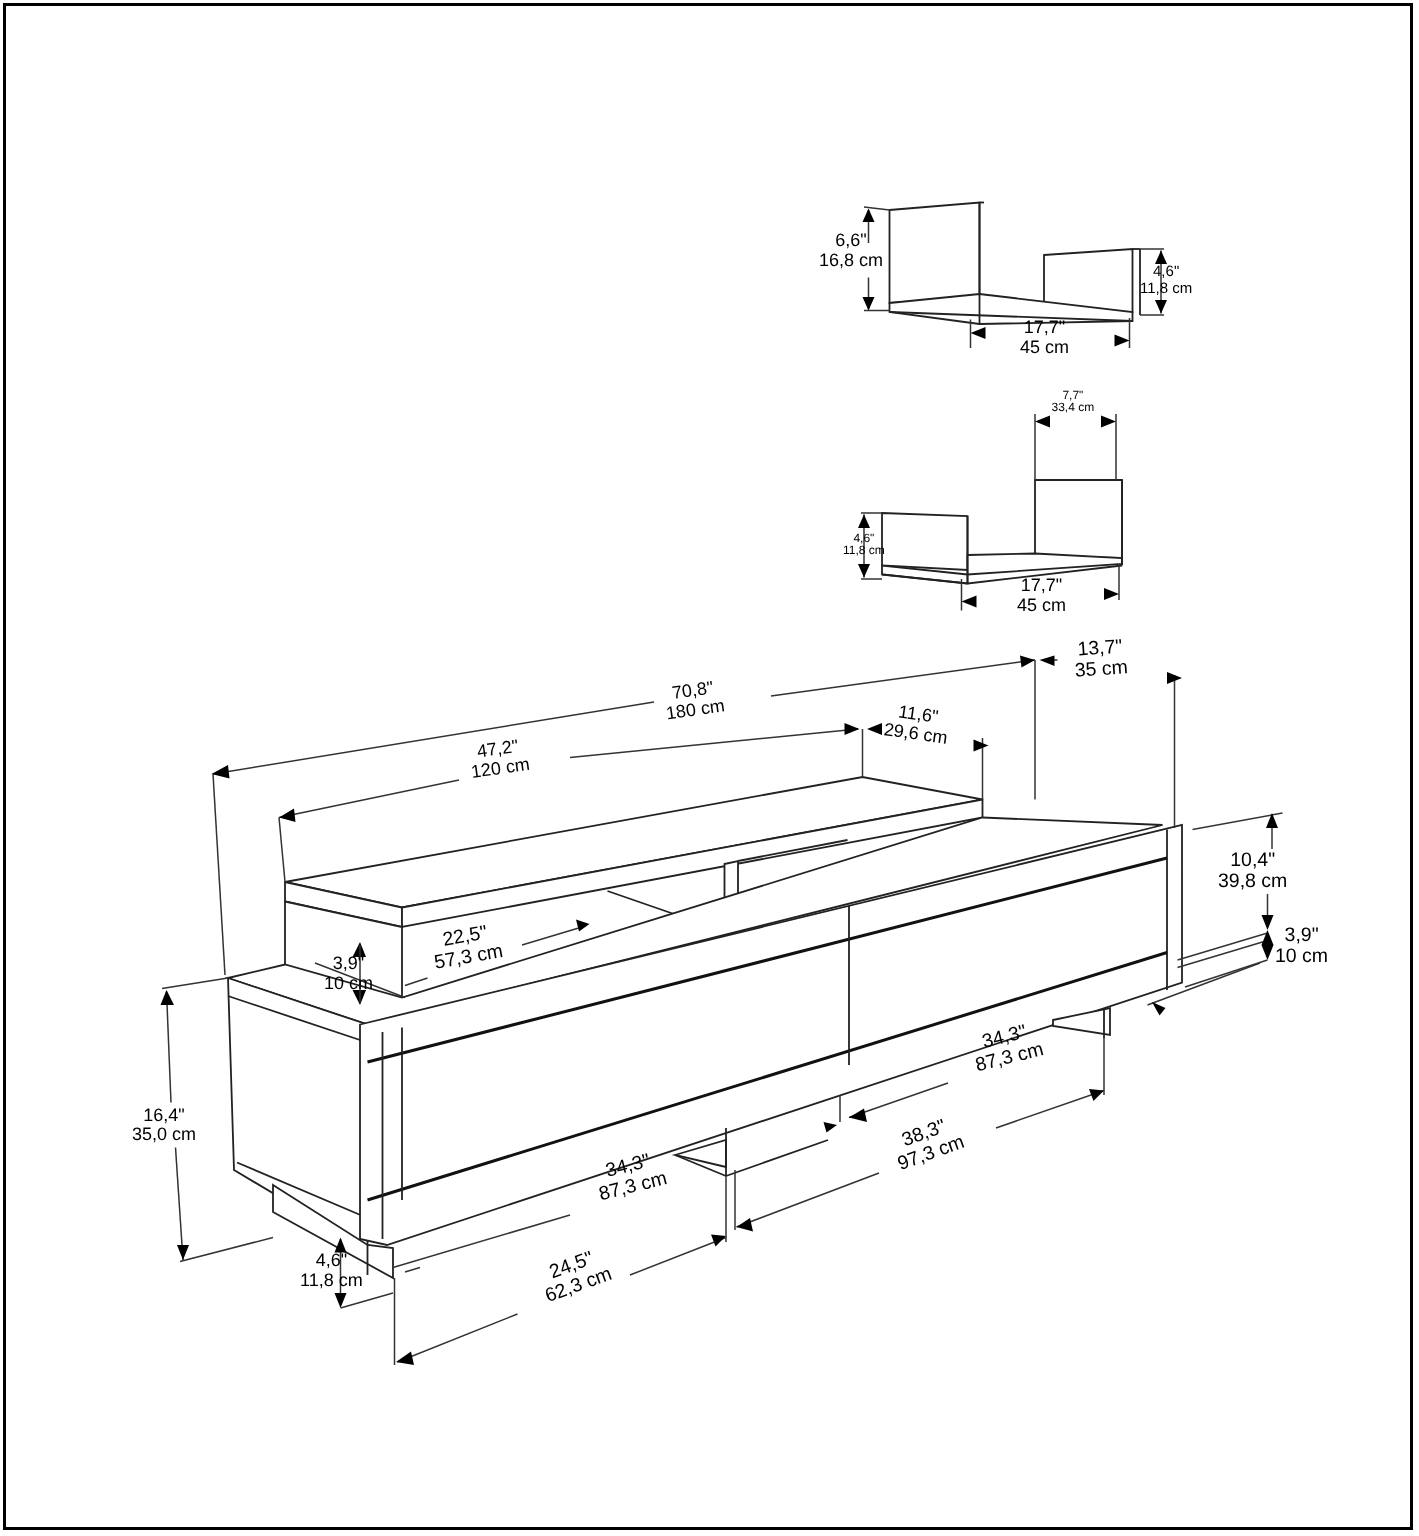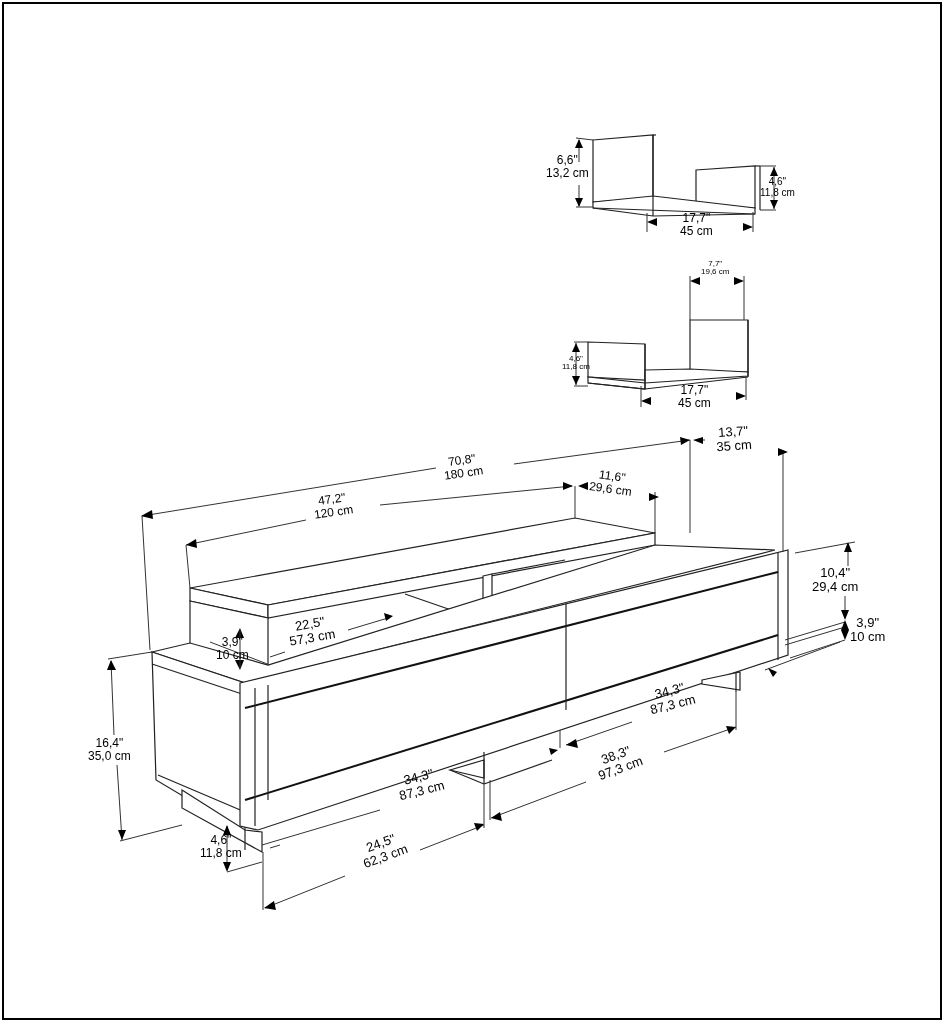--- a/index.html
+++ b/index.html
@@ -193,34 +193,34 @@
       <line class="thin" x1="785" y1="640" x2="845" y2="622"></line>
       <line class="thin" x1="785" y1="645" x2="845" y2="627"></line>
       <line class="thin" x1="790" y1="658" x2="845" y2="640"></line>
       <polygon class="arr" points="841,630 845,620 849,630"></polygon>
       <polygon class="arr" points="841,630 845,640 849,630"></polygon>
     </g>
   </svg>
 
   <div class="lbl s12" style="left:546px;top:154px;">
     <span>6,6"</span>
-    <span>13,2 cm</span>
+    <span>16,8 cm</span>
   </div>
   <div class="lbl s10" style="left:760px;top:177px;">
     <span>4,6"</span>
     <span>11,8 cm</span>
   </div>
   <div class="lbl s12" style="left:680px;top:212px;">
     <span>17,7"</span>
     <span>45 cm</span>
   </div>
 
   <div class="lbl s8" style="left:701px;top:260px;">
     <span>7,7"</span>
-    <span>19,6 cm</span>
+    <span>33,4 cm</span>
   </div>
   <div class="lbl s8" style="left:562px;top:355px;">
     <span>4,6"</span>
     <span>11,8 cm</span>
   </div>
   <div class="lbl s12" style="left:678px;top:384px;">
     <span>17,7"</span>
     <span>45 cm</span>
   </div>
 
@@ -251,21 +251,21 @@
   <div class="lbl s12" style="left:88px;top:737px;">
     <span>16,4"</span>
     <span>35,0 cm</span>
   </div>
   <div class="lbl s12" style="left:200px;top:834px;">
     <span>4,6"</span>
     <span>11,8 cm</span>
   </div>
   <div class="lbl s13" style="left:812px;top:566px;">
     <span>10,4"</span>
-    <span>29,4 cm</span>
+    <span>39,8 cm</span>
   </div>
   <div class="lbl s13" style="left:850px;top:616px;">
     <span>3,9"</span>
     <span>10 cm</span>
   </div>
   <div class="lbl s13" style="left:397px;top:770px;transform:rotate(-14deg);">
     <span>34,3"</span>
     <span>87,3 cm</span>
   </div>
   <div class="lbl s13" style="left:648px;top:684px;transform:rotate(-14deg);">

